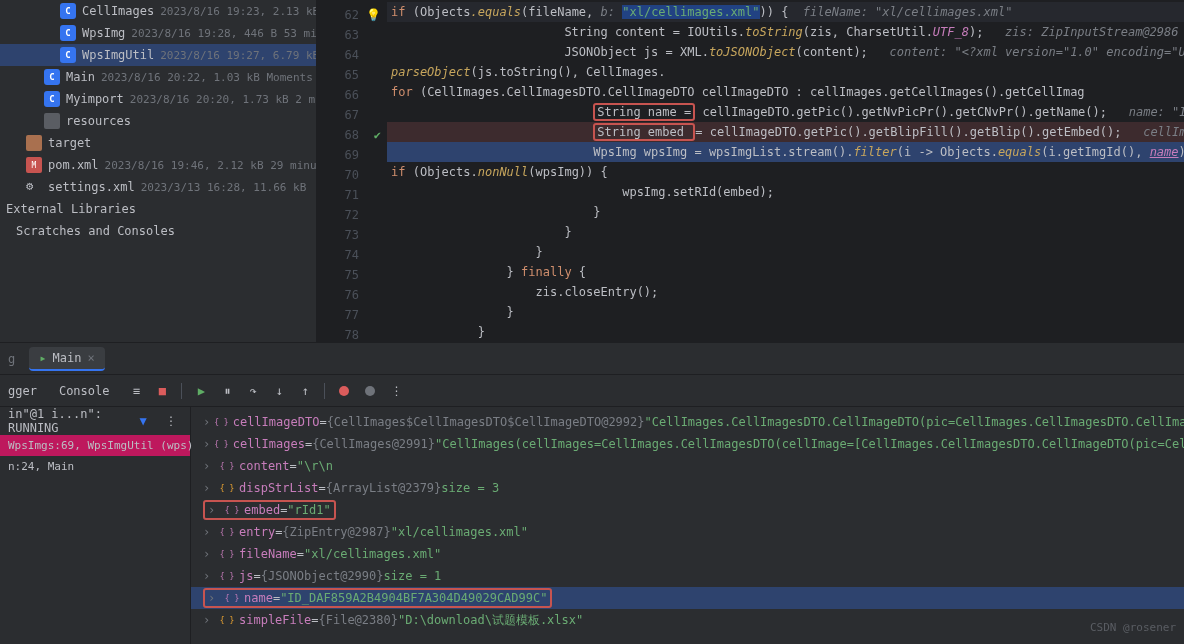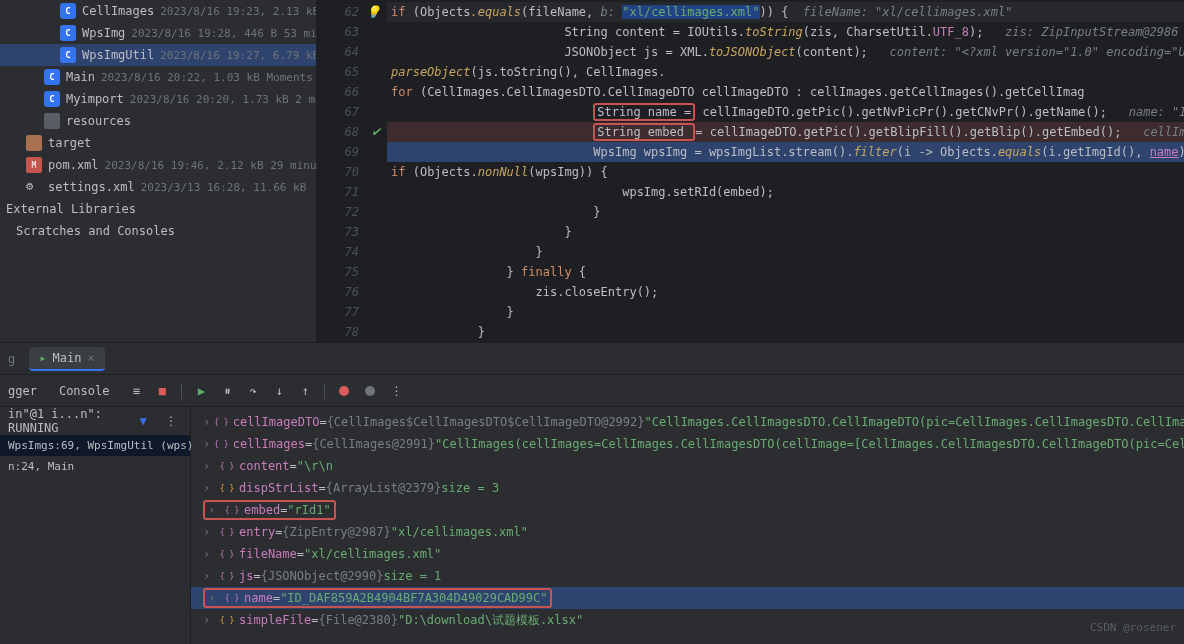--- a/index.html
+++ b/index.html
@@ -13,33 +13,33 @@
 .tree-item.l3 { padding-left: 60px; }
 .tree-item.selected { background: #2e436e; }
 .file-icon { width: 16px; height: 16px; margin-right: 6px; flex-shrink: 0; }
 .file-name { color: #bcbec4; margin-right: 6px; }
 .file-meta { color: #6f737a; font-size: 11px; }
 .icon-class { background: #3574f0; border-radius: 3px; display: inline-flex; align-items: center; justify-content: center; color: #fff; font-size: 9px; font-weight: bold; }
 .icon-folder { background: #5a5d63; border-radius: 2px; }
 .icon-xml { background: #c75450; border-radius: 2px; display: inline-flex; align-items: center; justify-content: center; color: #fff; font-size: 8px; }
 .editor { flex: 1; display: flex; background: #1e1f22; position: relative; overflow: hidden; }
 .gutter { width: 70px; background: #1e1f22; text-align: right; color: #4b5059; padding-top: 2px; }
-.gutter-line { height: 20px; padding-right: 28px; display: flex; align-items: center; justify-content: flex-end; position: relative; font-style: italic; }
+.gutter-line { height: 20px; padding-right: 28px; display: flex; align-items: flex-end; justify-content: flex-end; position: relative; }
 .gutter-icon { position: absolute; right: 6px; }
 .bulb { color: #f0a732; }
 .check { color: #5fad65; }
 .code-area { flex: 1; padding-top: 2px; overflow: hidden; }
 .code-line { height: 20px; display: flex; align-items: center; white-space: pre; padding-left: 4px; position: relative; }
 .code-line.caret-line { background: #26282e; }
 .code-line.selected-line { background: #2e436e; }
 .code-line.error-line { background: #3d2b2e; }
 .kw { color: #cf8e6d; }
 .str { color: #6aab73; }
 .method { color: #c7a65d; font-style: italic; }
-.field { color: #c77dbb; }
+.field { color: #c77dbb; font-style: italic; }
 .hint { color: #7a7e85; font-style: italic; }
 .hl-box { border: 2px solid #c75450; border-radius: 3px; padding: 0 2px; display: inline-block; }
 .sel-text { background: #214283; }
 .tool-window { flex: 1; display: flex; flex-direction: column; background: #2b2d30; border-top: 1px solid #1e1f22; }
 .tabs-bar { display: flex; align-items: center; height: 32px; padding: 0 8px; border-bottom: 1px solid #1e1f22; gap: 4px; }
 .tab { display: flex; align-items: center; gap: 6px; padding: 4px 10px; border-radius: 4px; cursor: pointer; }
 .tab.active { border-bottom: 2px solid #3574f0; background: #3a3d41; }
 .tab-close { color: #6f737a; cursor: pointer; }
 .toolbar { display: flex; align-items: center; height: 32px; padding: 0 8px; border-bottom: 1px solid #1e1f22; gap: 4px; }
 .tb-btn { width: 22px; height: 22px; display: flex; align-items: center; justify-content: center; border-radius: 3px; cursor: pointer; color: #bcbec4; }
@@ -228,21 +228,21 @@
     </div>
     <div class="debug-body">
       <div class="frames-panel">
         <div class="frames-header">
           <span>in"@1 i...n": RUNNING</span>
           <span style="display:flex;gap:6px">
               <span class="tb-btn blue">▼</span>
               <span class="tb-btn">⋮</span>
             </span>
         </div>
-        <div class="frame-item" style="background:#0f172a">WpsImgs:69, WpsImgUtil (wps)</div>
+        <div class="frame-item" style="background:#be185d">WpsImgs:69, WpsImgUtil (wps)</div>
         <div class="frame-item">n:24, Main</div>
       </div>
       <div class="vars-panel" id="vars-container">
           <div class="var-row">
             <span class="var-expand">›</span>
             <span class="var-icon" style="color:#c77dbb">{ }</span>
             <span class="var-name">cellImageDTO</span>
             <span class="var-eq"> = </span>
             <span class="var-type">{CellImages$CellImagesDTO$CellImageDTO@2992}</span>
             <span class="var-val"> "CellImages.CellImagesDTO.CellImageDTO(pic=CellImages.CellImagesDTO.CellImageDTO.PicDTO(</span>

